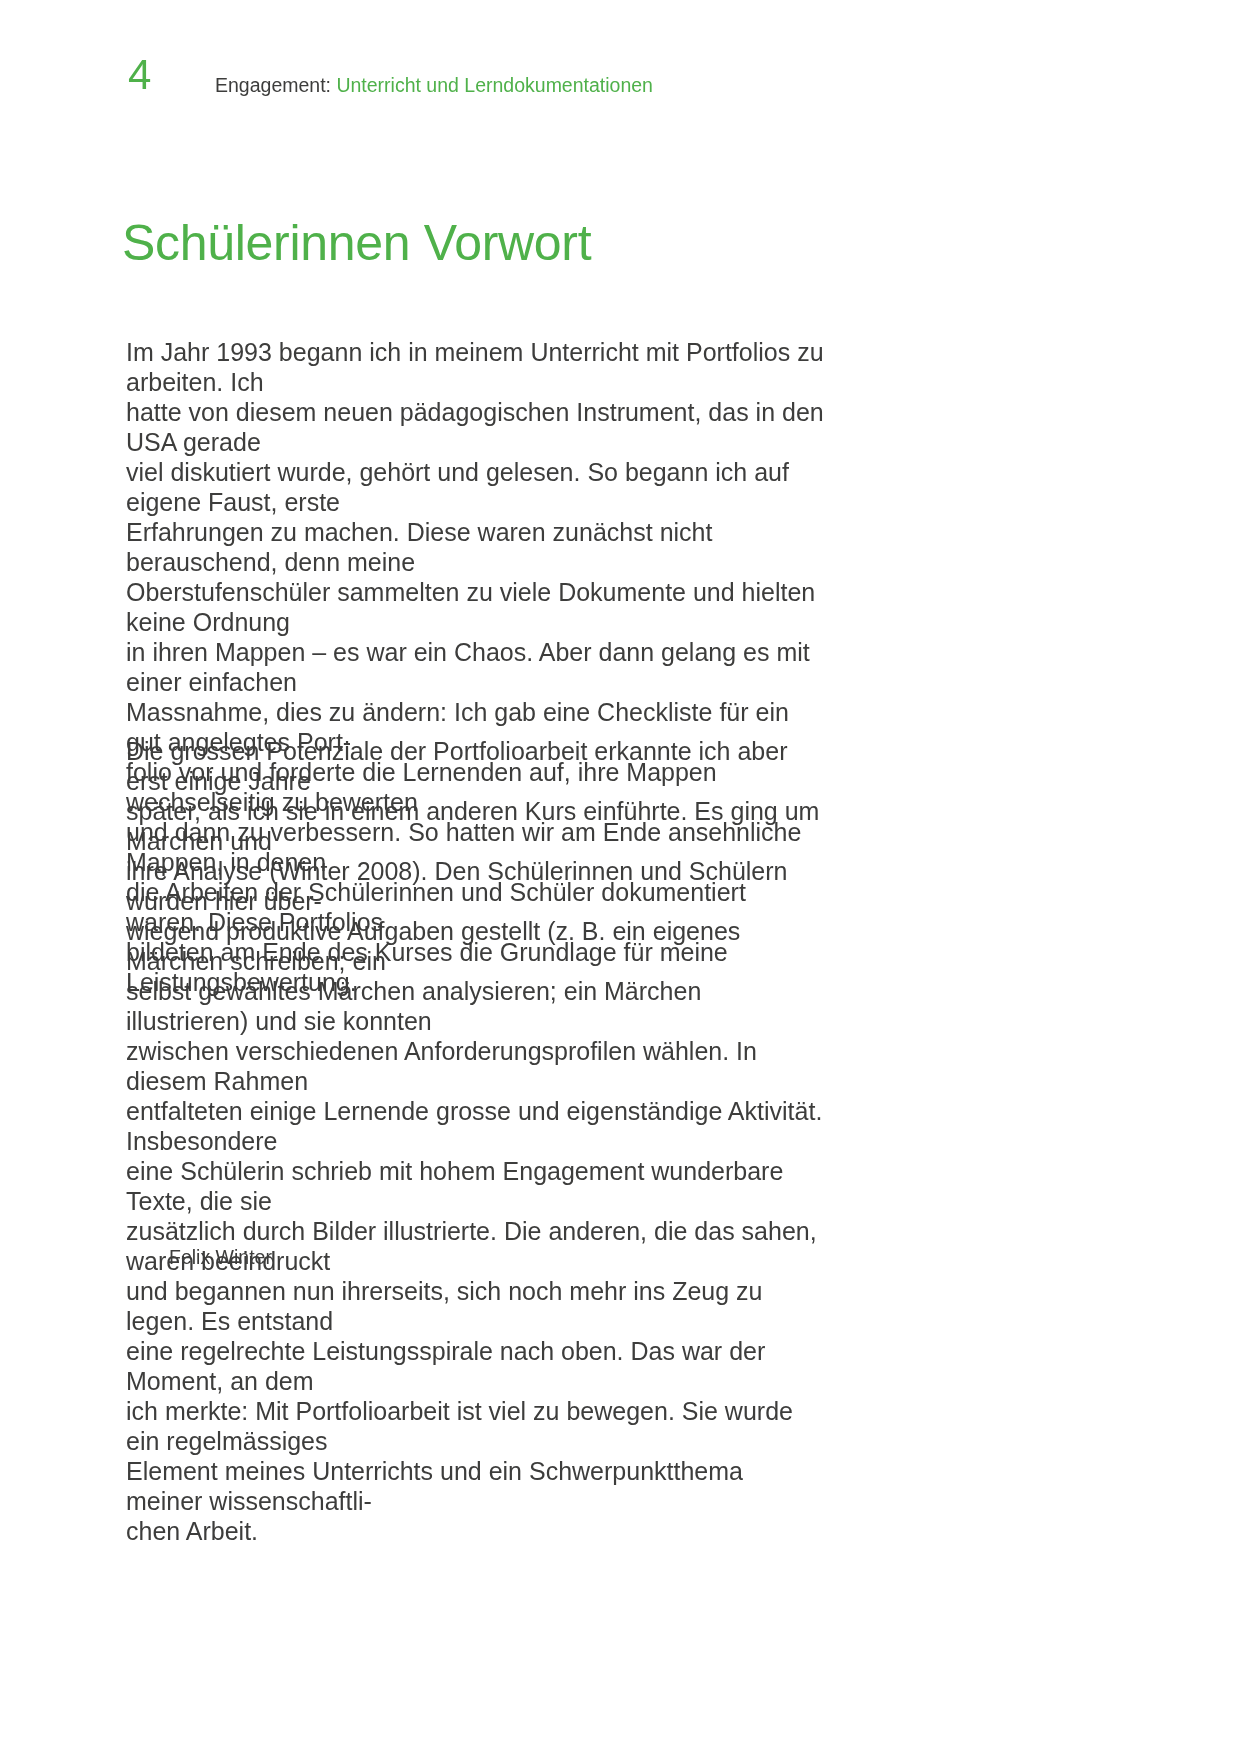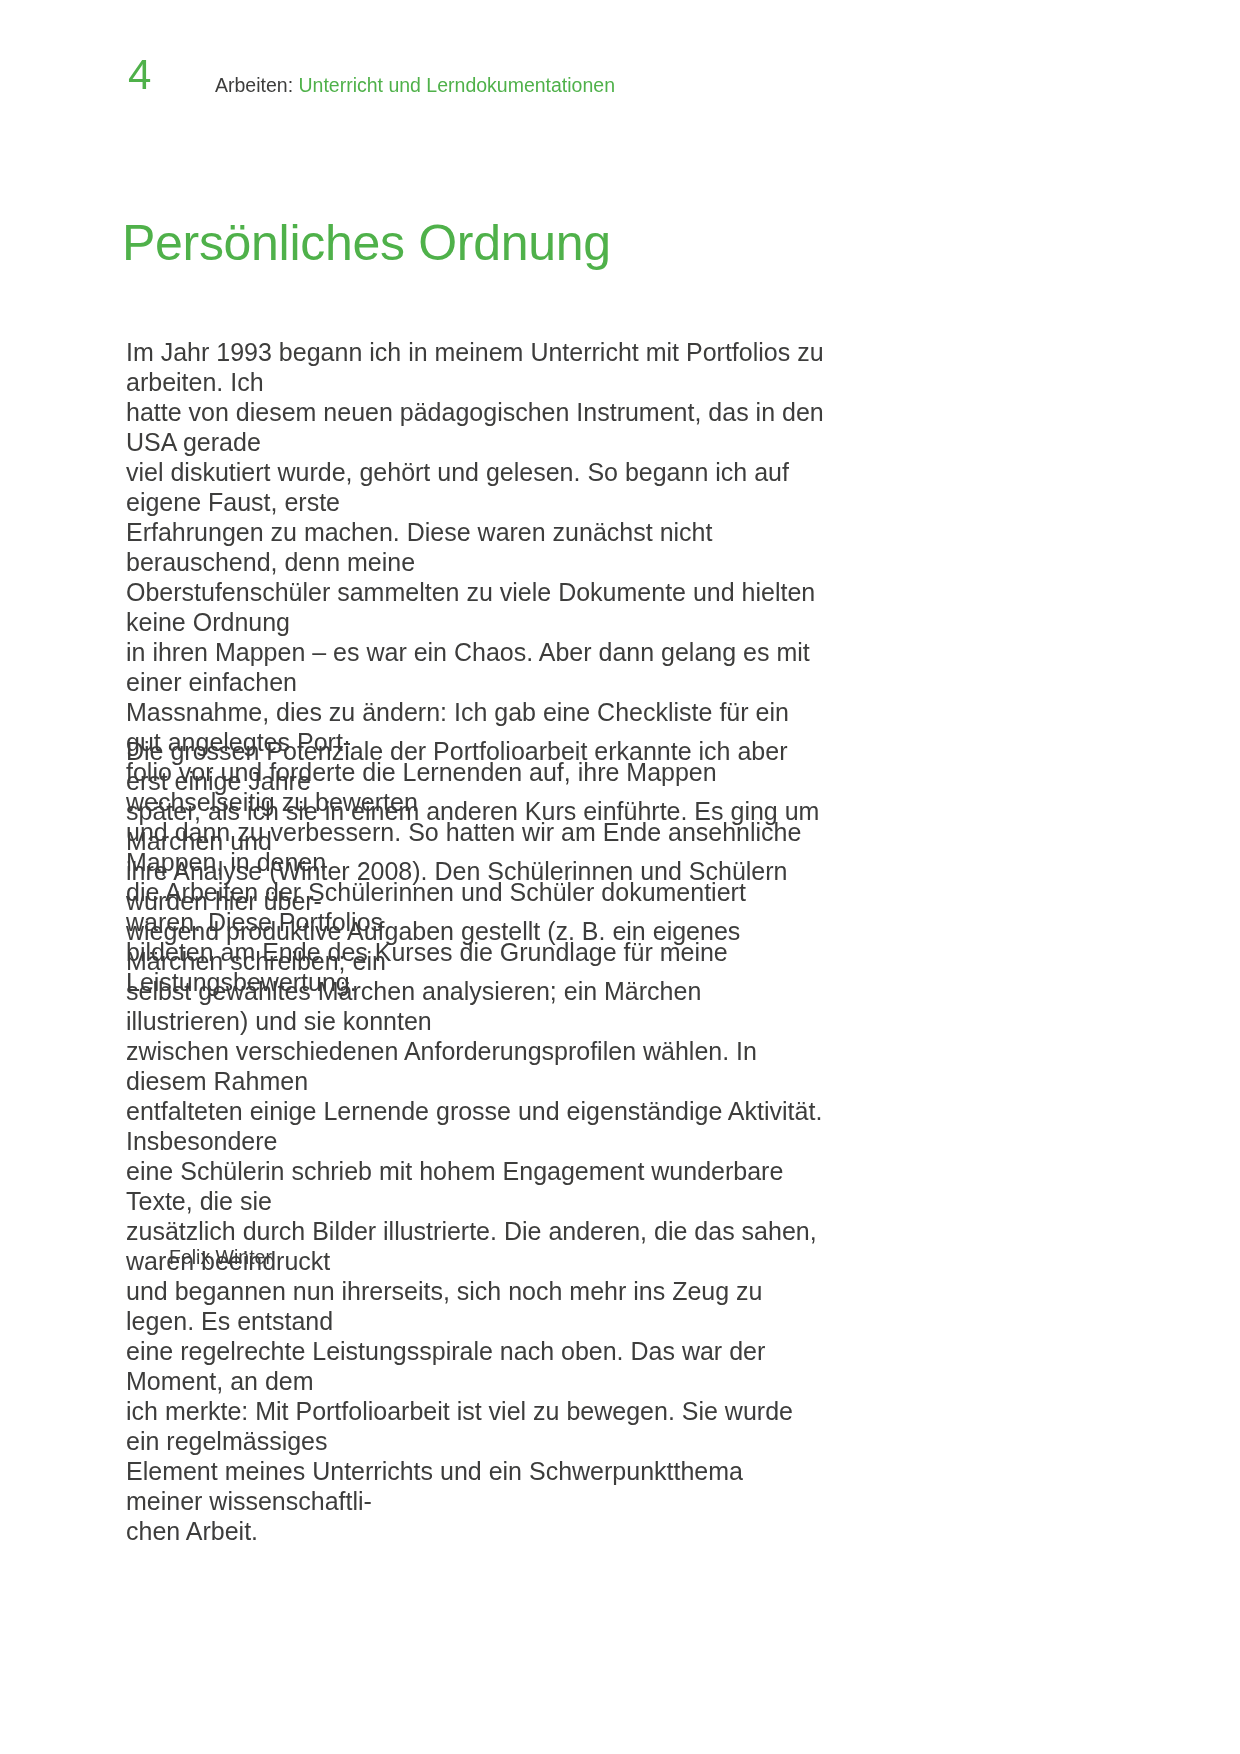--- a/index.html
+++ b/index.html
@@ -55,24 +55,24 @@
   }
 </style>
 </head>
 <body>
 
 <div class="page">
 
   <div class="page-number">4</div>
 
   <div class="running-head">
-    <span>Arbeiten: </span><span class="highlight">Unterricht und Lerndokumentationen</span>
+    <span>Engagement: </span><span class="highlight">Unterricht und Lerndokumentationen</span>
   </div>
 
-  <h1 class="page-title">Persönliches Ordnung</h1>
+  <h1 class="page-title">Schülerinnen Vorwort</h1>
 
   <p class="body-par par-1">Im Jahr 1993 begann ich in meinem Unterricht mit Portfolios zu arbeiten. Ich
 hatte von diesem neuen pädagogischen Instrument, das in den USA gerade
 viel diskutiert wurde, gehört und gelesen. So begann ich auf eigene Faust, erste
 Erfahrungen zu machen. Diese waren zunächst nicht berauschend, denn meine
 Oberstufenschüler sammelten zu viele Dokumente und hielten keine Ordnung
 in ihren Mappen – es war ein Chaos. Aber dann gelang es mit einer einfachen
 Massnahme, dies zu ändern: Ich gab eine Checkliste für ein gut angelegtes Port-
 folio vor und forderte die Lernenden auf, ihre Mappen wechselseitig zu bewerten
 und dann zu verbessern. So hatten wir am Ende ansehnliche Mappen, in denen

